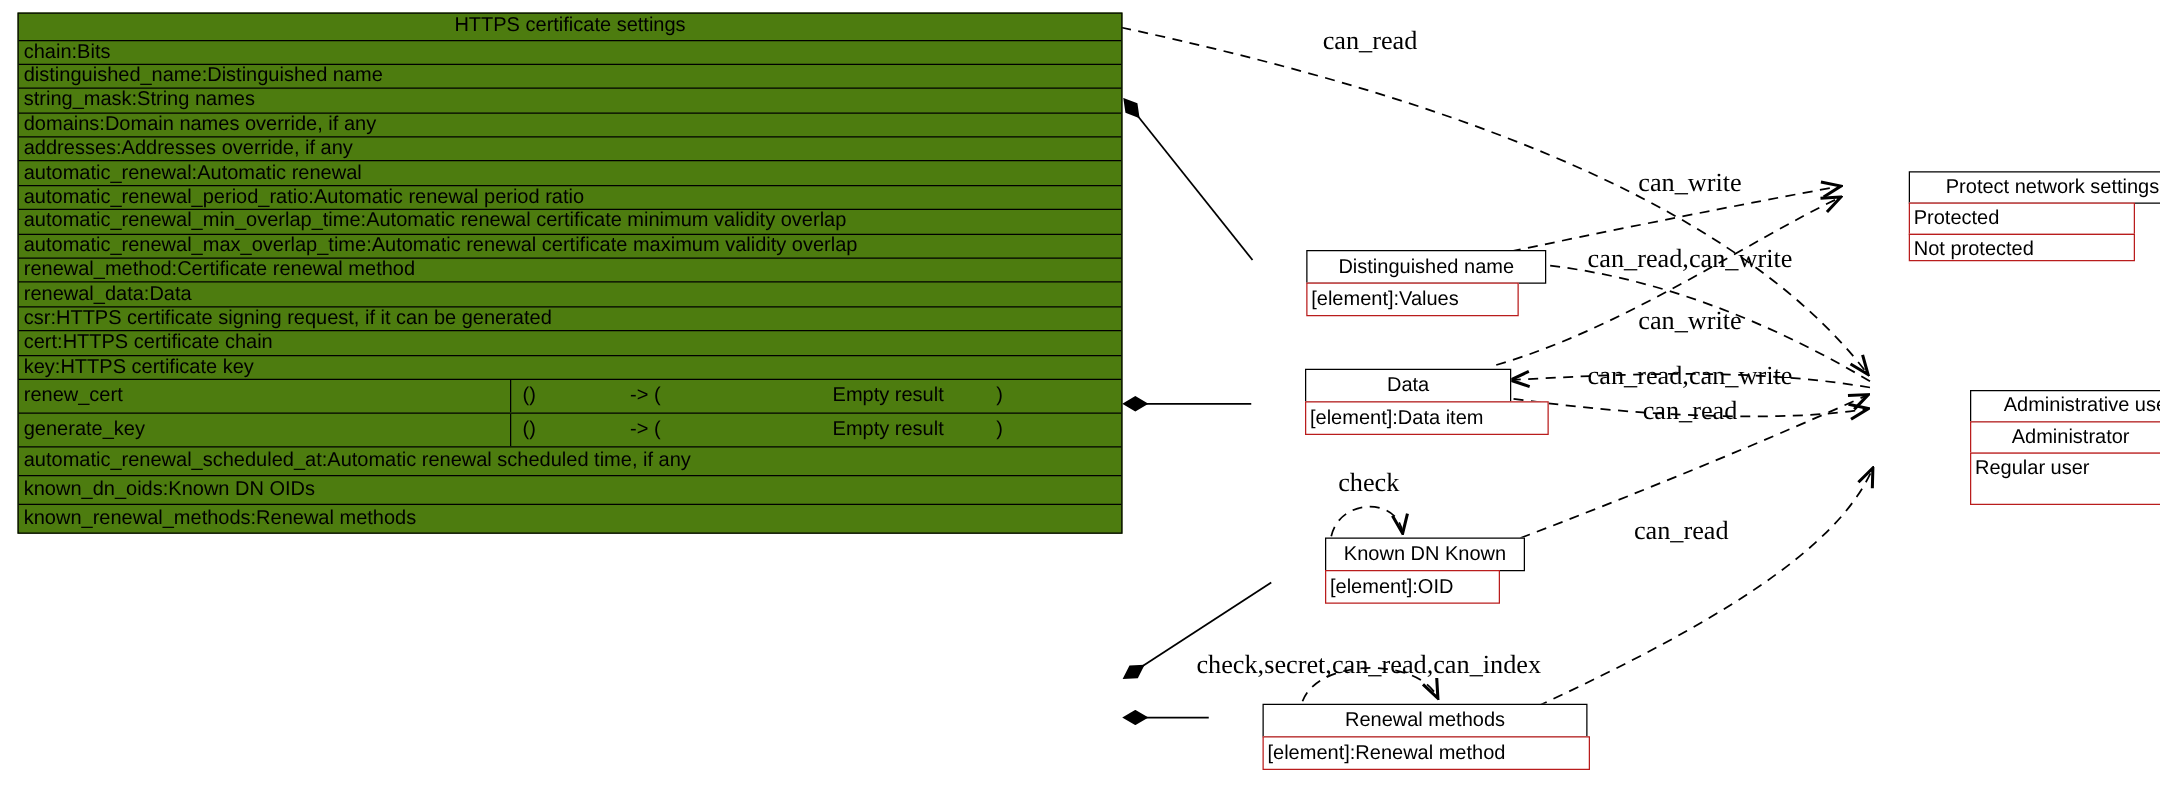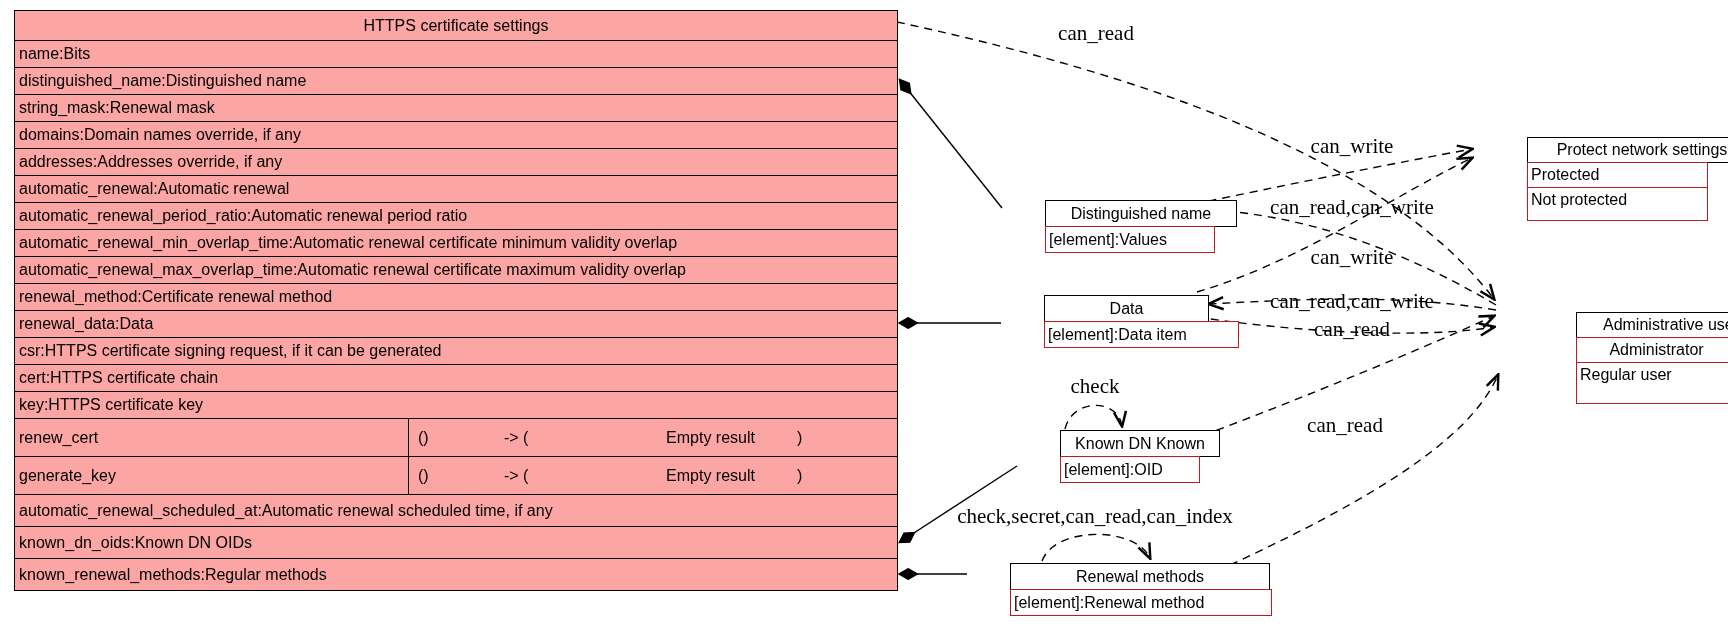--- a/index.html
+++ b/index.html
@@ -1,20 +1,20 @@
 <!DOCTYPE html>
 <html><head>
 <meta charset="utf-8">
 <style>
   html,body{margin:0;padding:0;background:#fff;}
   body{width:1728px;height:632px;overflow:hidden;font-family:"Liberation Sans",sans-serif;color:#000;}
   #canvas{position:relative;width:1728px;height:632px;background:#fff;}
 
   
-  .table{position:absolute;left:14px;top:10px;width:884px;height:581px;border:1px solid #000;box-sizing:border-box;display:flex;flex-direction:column;background:#fca5a5;}
+  .table{position:absolute;left:14px;top:10px;width:884px;height:417px;border:1px solid #000;box-sizing:border-box;display:flex;flex-direction:column;background:#4d7c0f;}
   .trow{box-sizing:border-box;height:27px;border-top:1px solid #000;display:flex;align-items:center;font-size:16px;white-space:nowrap;overflow:hidden;}
   .trow:first-child{border-top:none;}
   .thead{justify-content:center;height:29px;}
   .trow .rlabel{padding-left:4px;}
   .hfn{height:38px;padding:0;}
   .h32{height:32px;}
   .fn .fname{width:394px;align-self:stretch;display:flex;align-items:center;padding-left:4px;border-right:1px solid #000;box-sizing:border-box;}
   .fn .sig{flex:1;display:flex;align-items:center;}
   .fn .sig .s0{width:95px;padding-left:9px;box-sizing:border-box;}
   .fn .sig .s1{width:120px;}
@@ -65,27 +65,27 @@
       <path d="M1065,429 C1072,398 1118,398 1122,426" marker-end="url(#vee)"></path>
       <path d="M1042,561 C1055,526 1135,526 1150,558" marker-end="url(#vee)"></path>
     </g>
   </svg>
 
   <div class="table">
     <div class="trow thead">
         <span>HTTPS certificate settings</span>
       </div>
     <div class="trow">
-        <span class="rlabel">name:Bits</span>
+        <span class="rlabel">chain:Bits</span>
       </div>
     <div class="trow">
         <span class="rlabel">distinguished_name:Distinguished name</span>
       </div>
     <div class="trow">
-        <span class="rlabel">string_mask:Renewal mask</span>
+        <span class="rlabel">string_mask:String names</span>
       </div>
     <div class="trow">
         <span class="rlabel">domains:Domain names override, if any</span>
       </div>
     <div class="trow">
         <span class="rlabel">addresses:Addresses override, if any</span>
       </div>
     <div class="trow">
         <span class="rlabel">automatic_renewal:Automatic renewal</span>
       </div>
@@ -131,21 +131,21 @@
         <span class="s3">)</span>
       </span>
     </div>
     <div class="trow h32">
         <span class="rlabel">automatic_renewal_scheduled_at:Automatic renewal scheduled time, if any</span>
       </div>
     <div class="trow h32">
         <span class="rlabel">known_dn_oids:Known DN OIDs</span>
       </div>
     <div class="trow h32">
-        <span class="rlabel">known_renewal_methods:Regular methods</span>
+        <span class="rlabel">known_renewal_methods:Renewal methods</span>
       </div>
   </div>
 
   <div class="node" style="left:1001px;top:200px;">
     <div class="ntitle" style="width:192px;">Distinguished name</div>
     <div class="nrow" style="width:170px;">[element]:Values</div>
   </div>
 
   <div class="node" style="left:1000px;top:295px;">
     <div class="ntitle" style="width:165px;">Data</div>
@@ -158,32 +158,32 @@
   </div>
 
   <div class="node" style="left:966px;top:563px;">
     <div class="ntitle" style="width:260px;">Renewal methods</div>
     <div class="nrow" style="width:262px;">[element]:Renewal method</div>
   </div>
 
   <div class="node" style="left:1483px;top:137px;">
     <div class="ntitle" style="width:230px;height:26px;line-height:24px;">Protect network settings</div>
     <div class="nrow" style="width:181px;height:26px;line-height:24px;">Protected</div>
-    <div class="nrow" style="width:181px;height:34px;line-height:24px;">Not protected</div>
+    <div class="nrow" style="width:181px;height:22px;line-height:24px;">Not protected</div>
   </div>
 
   <div class="node" style="left:1502px;top:312px;padding-left:30px;">
     <div class="ntitle" style="width:190px;height:26px;line-height:24px;">Administrative user</div>
     <div class="nrow" style="width:161px;height:26px;line-height:24px;text-align:center;">Administrator</div>
     <div class="nrow" style="width:161px;height:42px;line-height:24px;">Regular user</div>
   </div>
 
   <span class="elabel" style="left:1096px;top:33px;">can_read</span>
   <span class="elabel" style="left:1352px;top:146px;">can_write</span>
   <span class="elabel" style="left:1352px;top:207px;">can_read,can_write</span>
   <span class="elabel" style="left:1352px;top:257px;">can_write</span>
   <span class="elabel" style="left:1352px;top:301px;">can_read,can_write</span>
   <span class="elabel" style="left:1352px;top:329px;">can_read</span>
   <span class="elabel" style="left:1345px;top:425px;">can_read</span>
   <span class="elabel" style="left:1095px;top:386px;">check</span>
-  <span class="elabel" style="left:1095px;top:516px;text-align:right;">check,secret,can_read,can_index</span>
+  <span class="elabel" style="left:1095px;top:532px;text-align:right;">check,secret,can_read,can_index</span>
 
 </div>
 
 </body></html>

